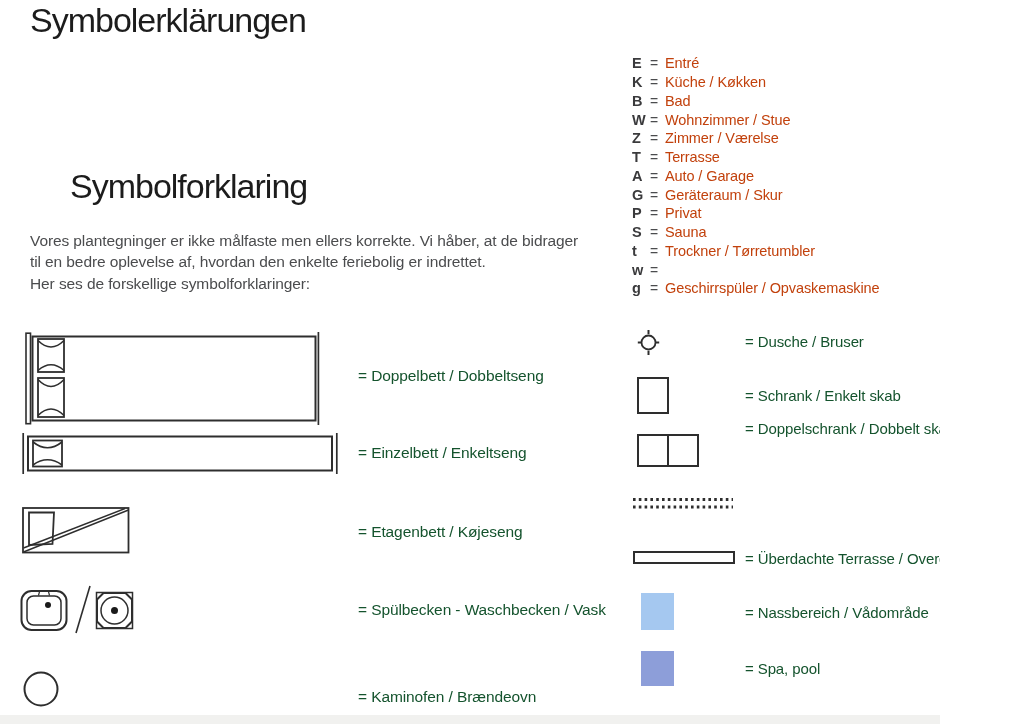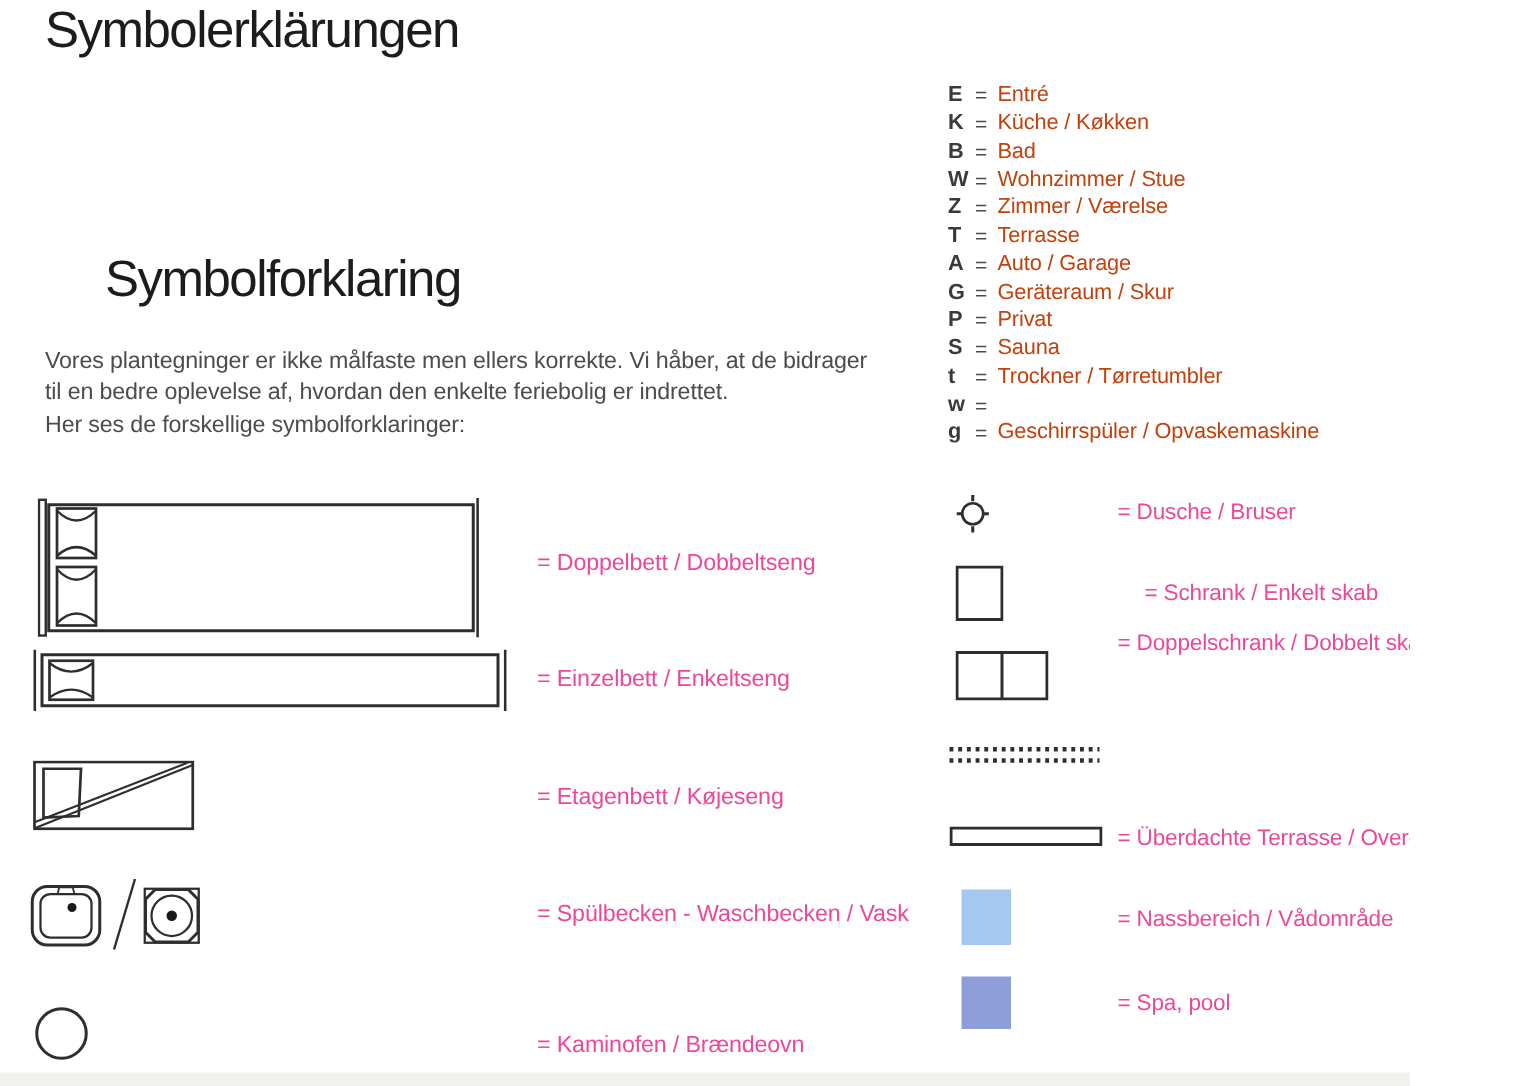--- a/index.html
+++ b/index.html
@@ -17,21 +17,21 @@
     font-size:15.5px; line-height:21.4px; color:#4b4c4e;
     letter-spacing:-0.1px; white-space:pre-line;
   }
   
   .codes { display:flex; flex-direction:column; }
   .code-row { display:flex; height:18.75px; align-items:center; }
   .code-letter { width:18px; font-size:14.5px; font-weight:bold; color:#3a3a3c; }
   .code-eq { width:15px; font-size:14px; color:#4b4c4e; }
   .code-label { font-size:14.5px; color:#c2410c; letter-spacing:-0.1px; }
   
-  .legend-label { font-size:15.5px; color:#ec4899; letter-spacing:-0.1px; white-space:nowrap; }
+  .legend-label { font-size:15.5px; color:#14532d; letter-spacing:-0.1px; white-space:nowrap; }
   .legend-label.sm { font-size:15px; }
   svg.sym { display:block; }
   svg.sym * { fill:none; stroke:#2e2e2e; }
   .fill-dot { fill:#1a1a1a !important; stroke:none !important; }
   .color-square { display:block; }
   .bottom-strip { left:0; bottom:0; width:1024px; height:9px; background:#f1f1ef; }
 </style>
 </head>
 <body>
 
@@ -179,21 +179,21 @@
       <line x1="19" y1="14.5" x2="23.2" y2="14.5" stroke-width="2"></line>
     </svg>
   </div>
   <div class="legend-label sm abs" style="left:745px; top:333px;">= Dusche / Bruser</div>
 
   <div class="abs" style="left:637px; top:377px;">
     <svg class="sym" width="32" height="37" viewBox="0 0 32 37">
       <rect x="1" y="1" width="30" height="35" stroke-width="2"></rect>
     </svg>
   </div>
-  <div class="legend-label sm abs" style="left:745px; top:387px;margin-left:18px;">= Schrank / Enkelt skab</div>
+  <div class="legend-label sm abs" style="left:745px; top:387px;">= Schrank / Enkelt skab</div>
 
   <div class="abs" style="left:637px; top:434px;">
     <svg class="sym" width="62" height="33" viewBox="0 0 62 33">
       <rect x="1" y="1" width="60" height="31" stroke-width="2"></rect>
       <line x1="31" y1="1" x2="31" y2="32" stroke-width="2"></line>
     </svg>
   </div>
   <div class="legend-label sm abs" style="left:745px; top:420px;">= Doppelschrank / Dobbelt skab</div>
 
   <div class="abs" style="left:632px; top:496px;">

